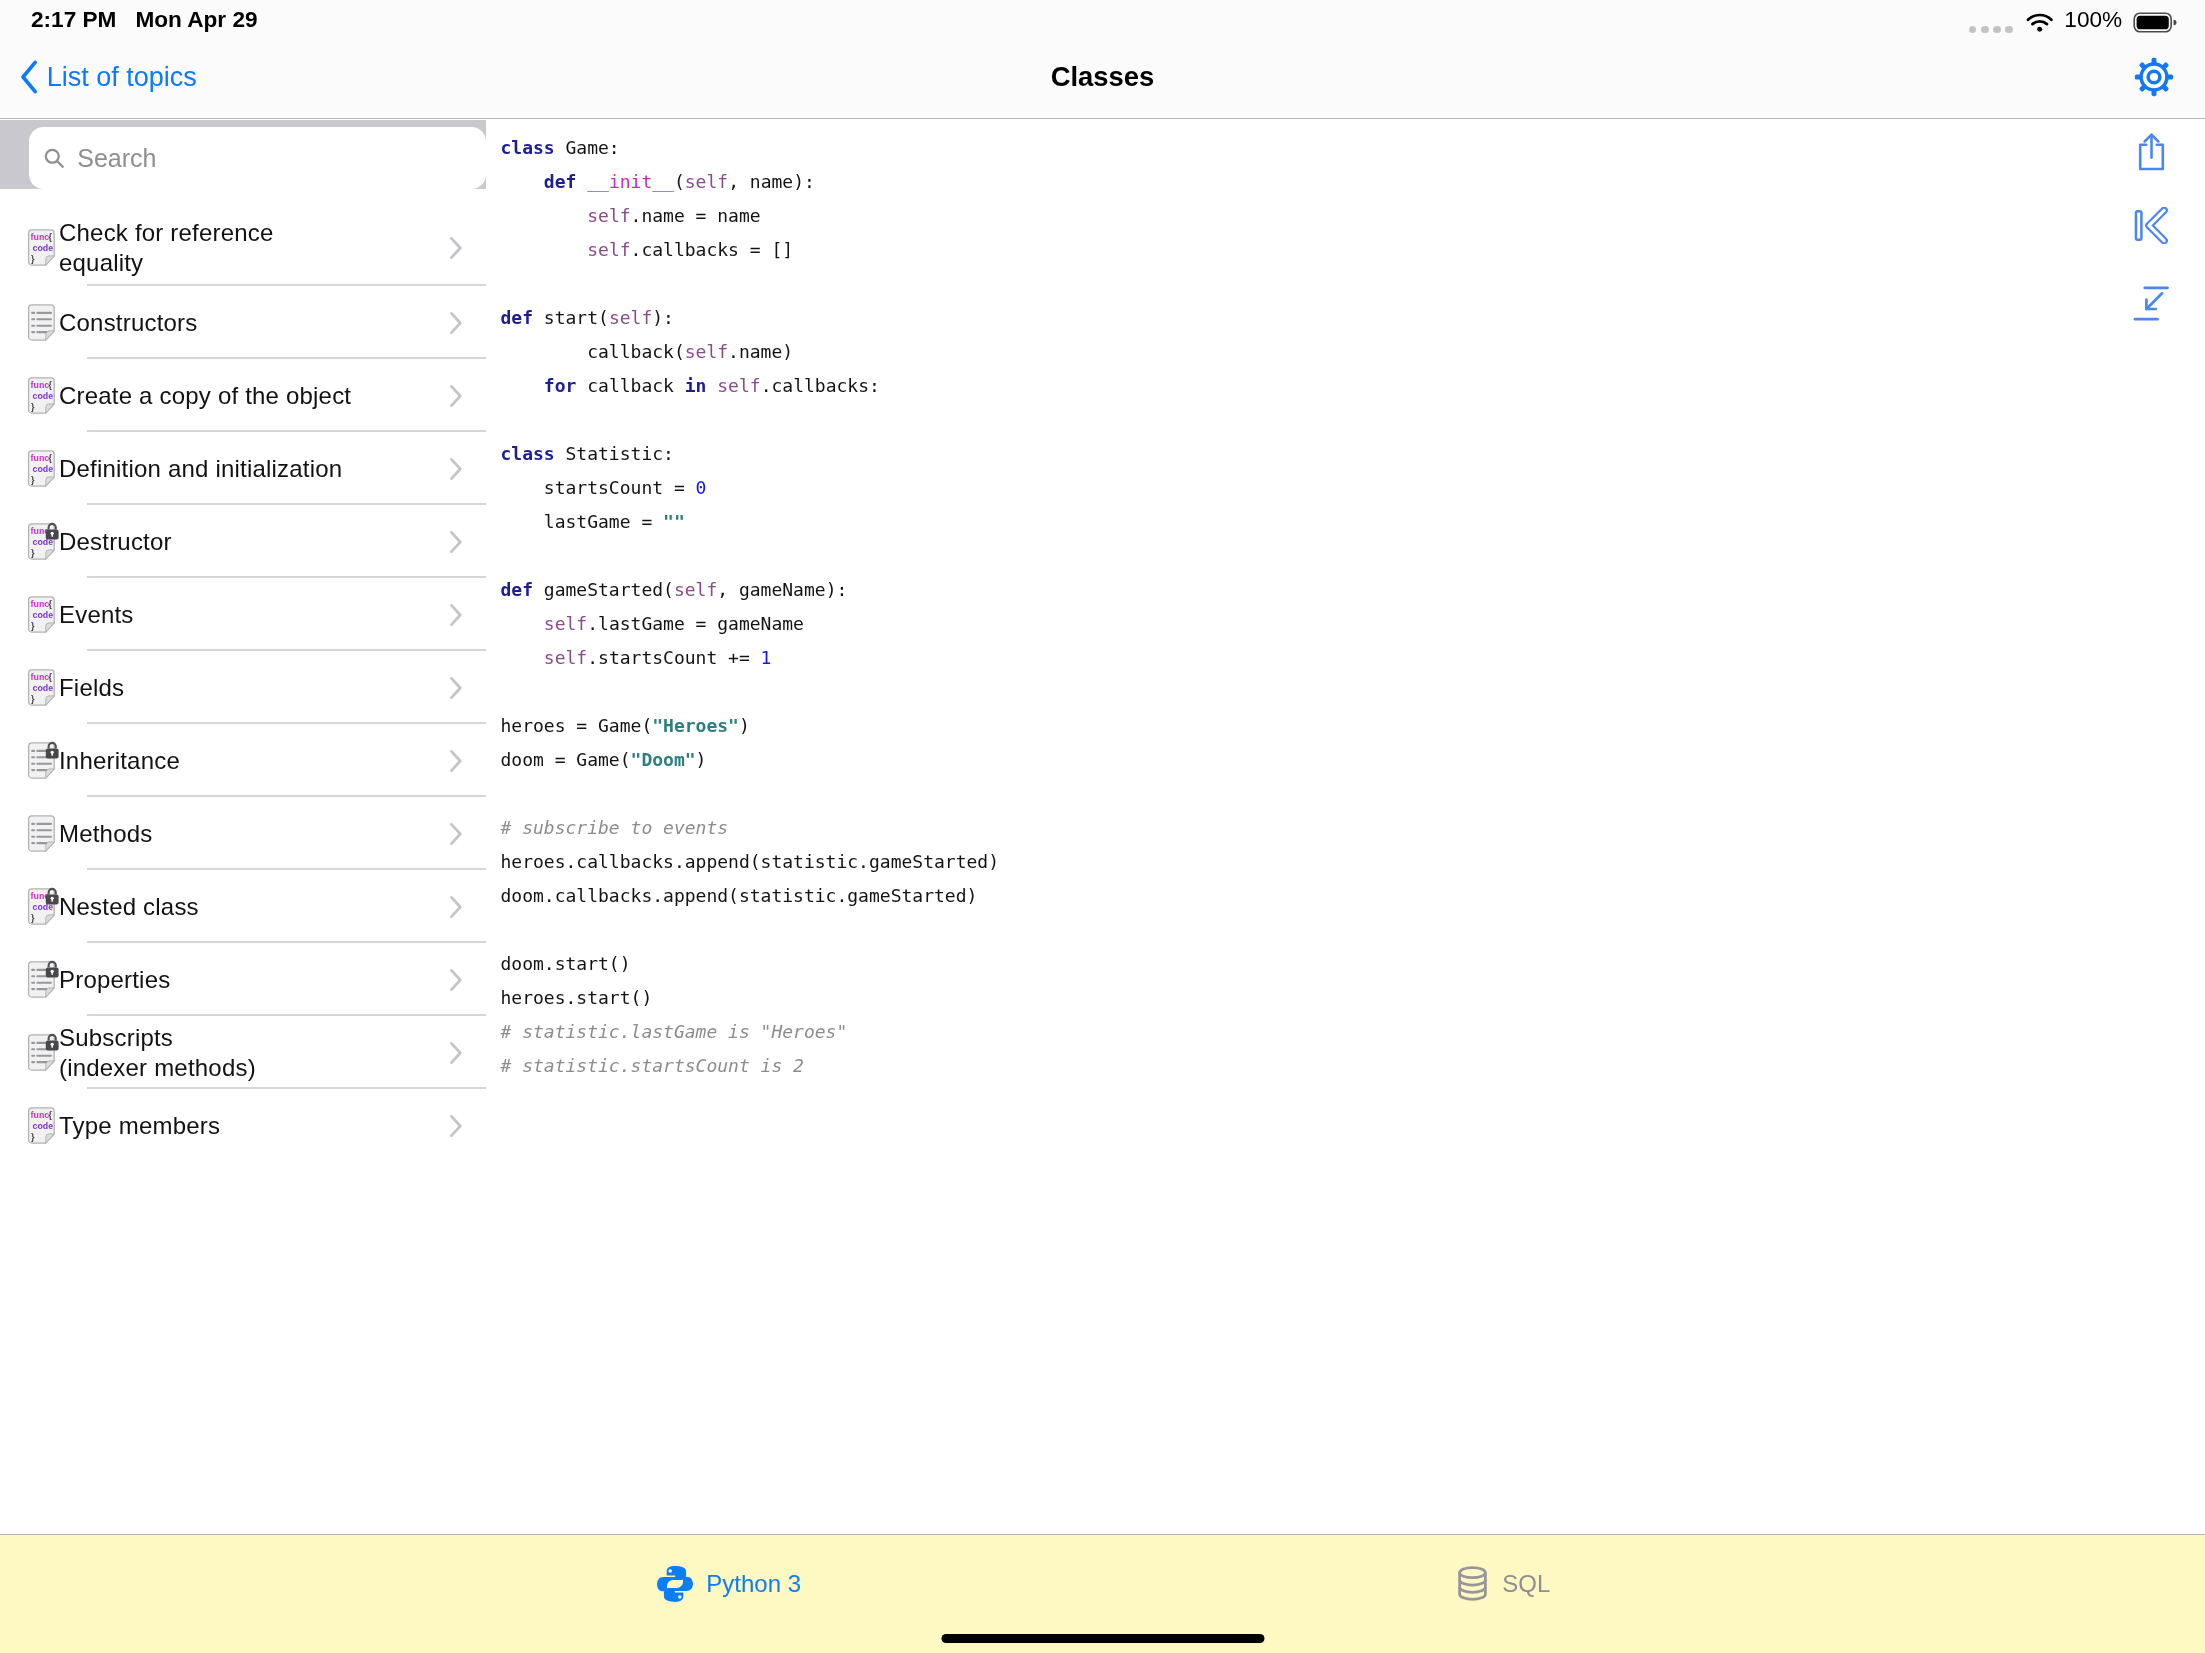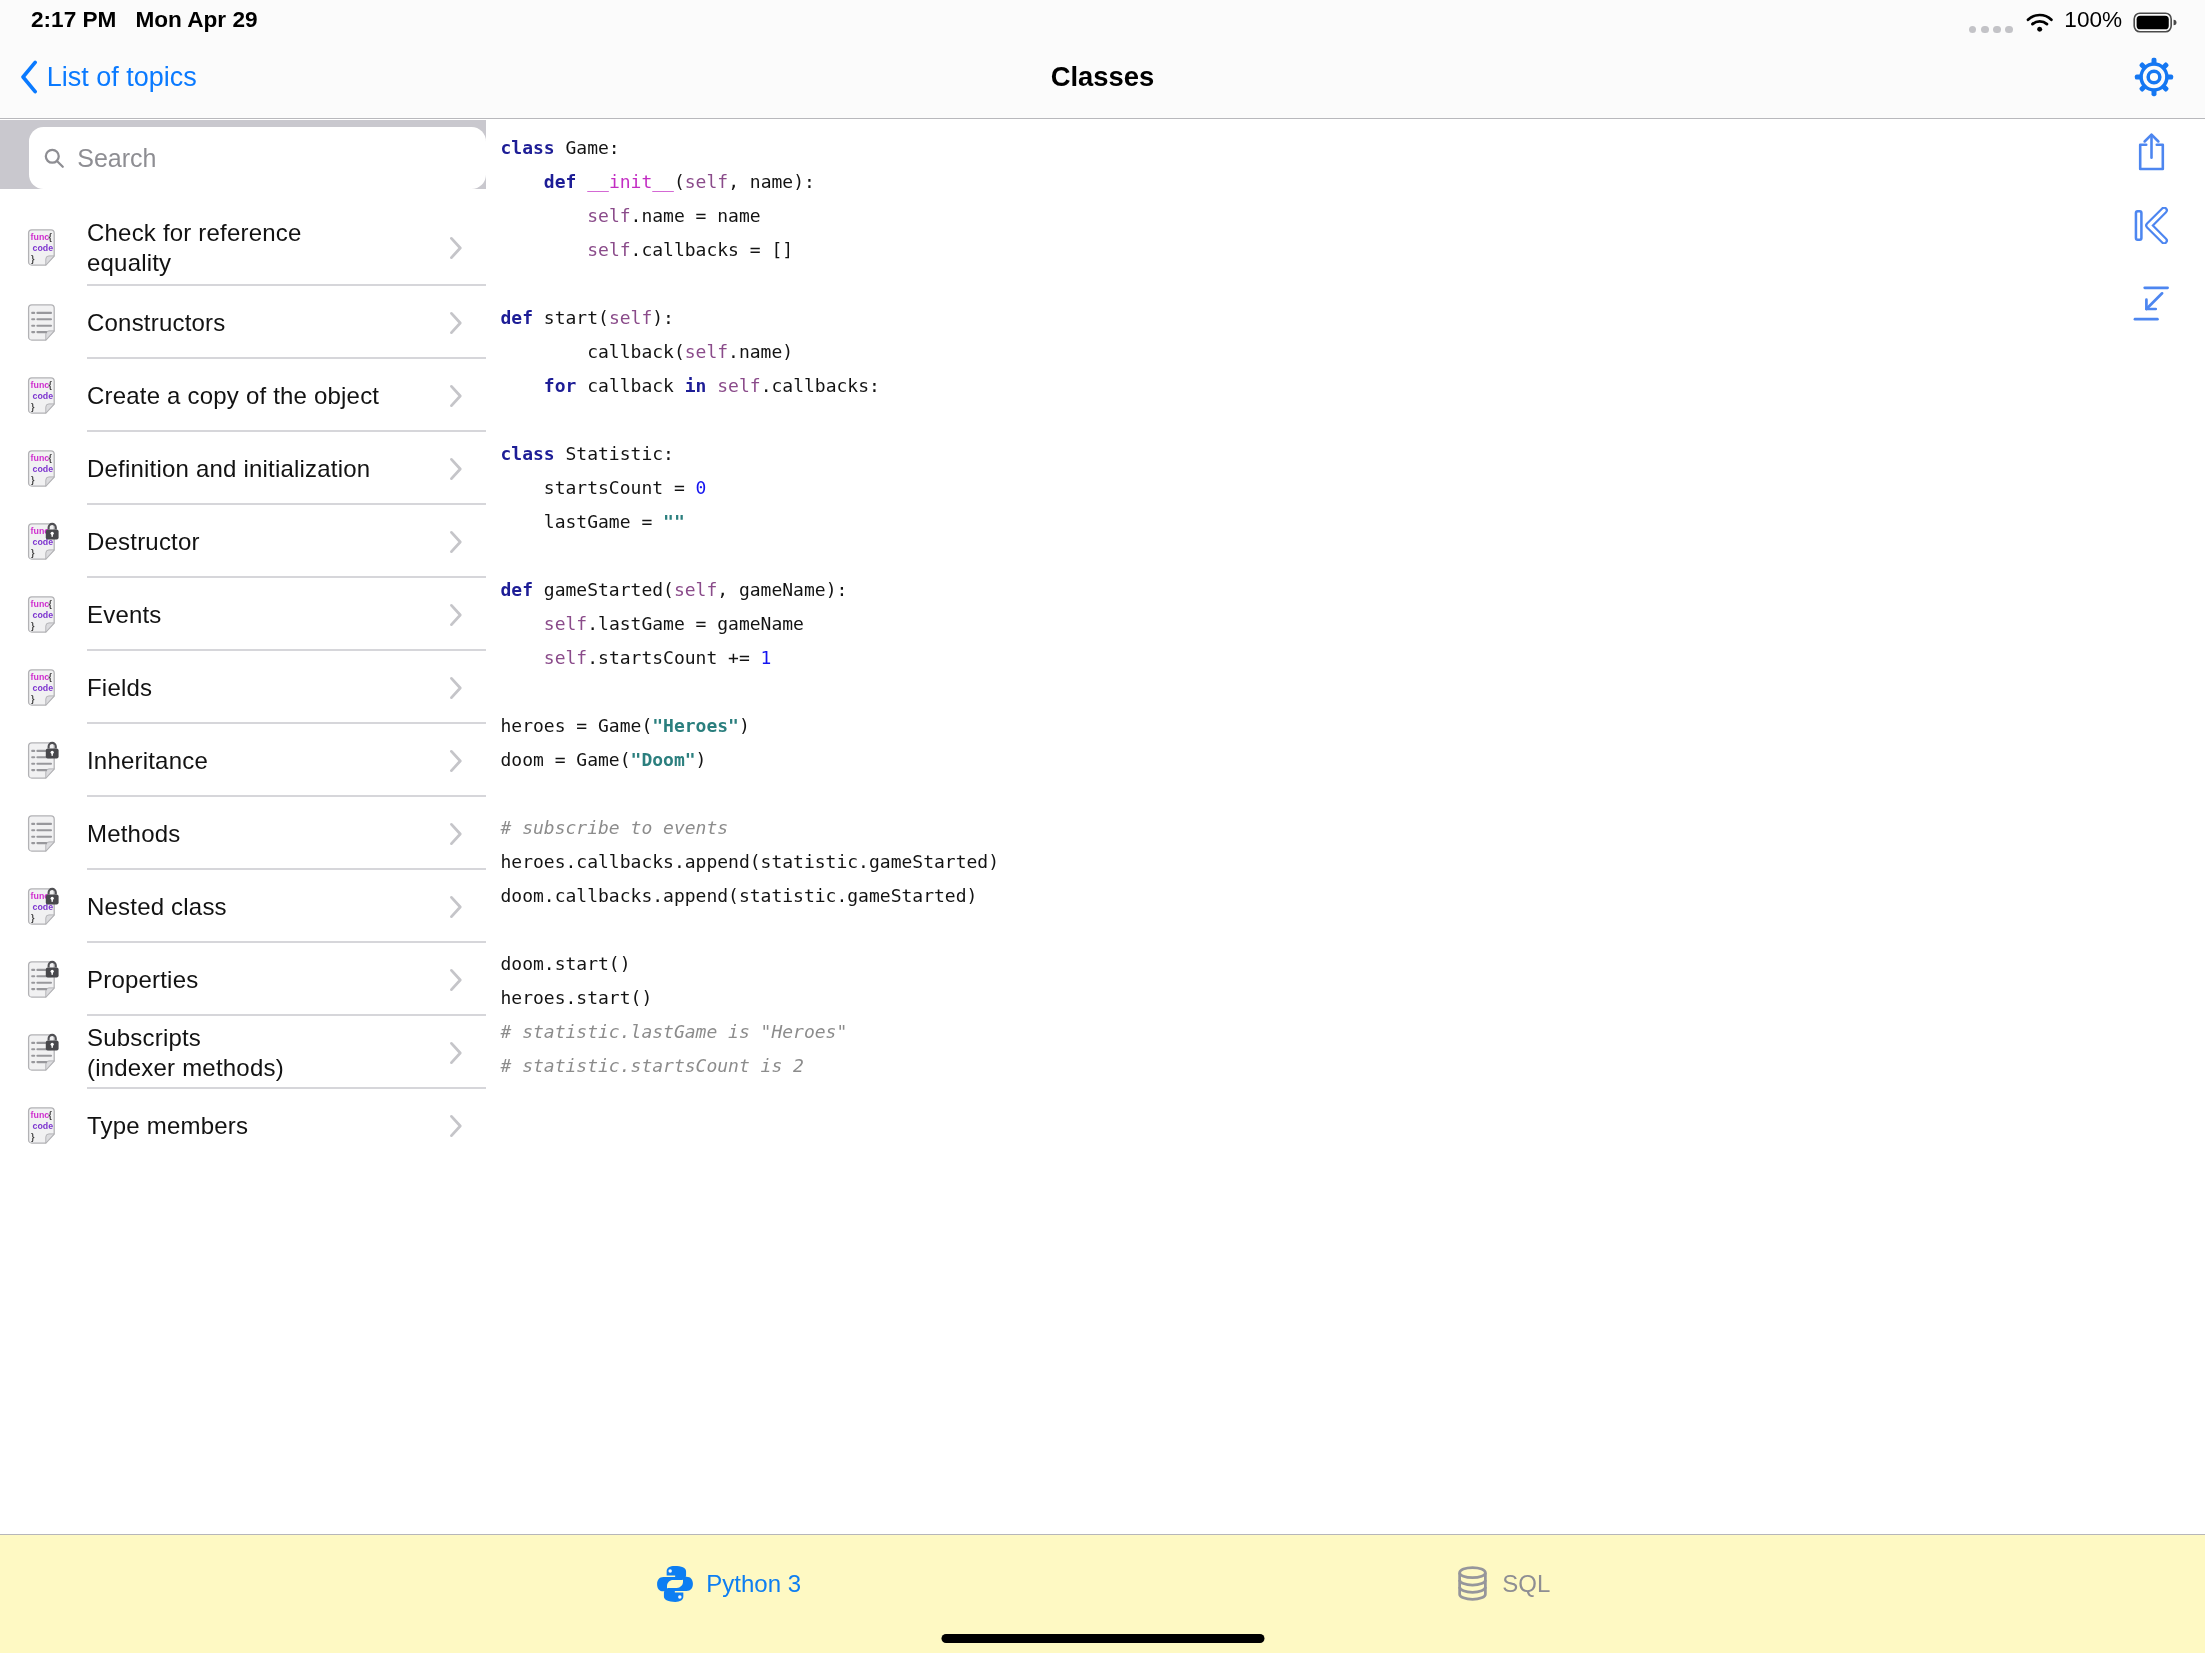--- a/index.html
+++ b/index.html
@@ -33,21 +33,21 @@
   .search-field{width:458px;height:62px;background:#fff;border-radius:14.5px;display:flex;
     align-items:center;padding-left:13.7px;gap:12px;box-sizing:border-box;cursor:text;}
   .search-ph{color:#8e8e93;font-size:25px;}
   .topic-list{position:absolute;top:89px;left:0;right:0;bottom:0;overflow:hidden;}
   .topic-row{position:relative;display:flex;align-items:center;height:73px;
     padding-left:27px;box-sizing:border-box;cursor:pointer;background:#fff;}
   .topic-row:first-child{height:77px;}
   .topic-row::after{content:"";position:absolute;left:87px;right:0;bottom:0;height:1.6px;background:#d6d6da;}
   .topic-row:last-child::after{display:none;}
   .topic-icon{width:32px;flex:0 0 32px;line-height:0;}
-  .topic-label{margin-left:28px;font-size:24px;line-height:30px;white-space:pre-line;
+  .topic-label{font-size:24px;line-height:30px;white-space:pre-line;
     color:#121212;flex:1;letter-spacing:0.2px;}
   .topic-chevron{margin-left:auto;margin-right:22.6px;line-height:0;}
   
   .code-area{position:absolute;left:486px;top:120px;right:0;bottom:121px;background:#fff;overflow:hidden;}
   .code-block{padding:10.5px 0 0 14.5px;font-family:"DejaVu Sans Mono",monospace;
     font-size:18px;line-height:34px;color:#131313;}
   .code-line{white-space:pre;min-height:34px;}
   .seg-k{color:var(--kw);font-weight:700;}
   .seg-s{color:var(--selfc);}
   .seg-m{color:var(--dunder);}

